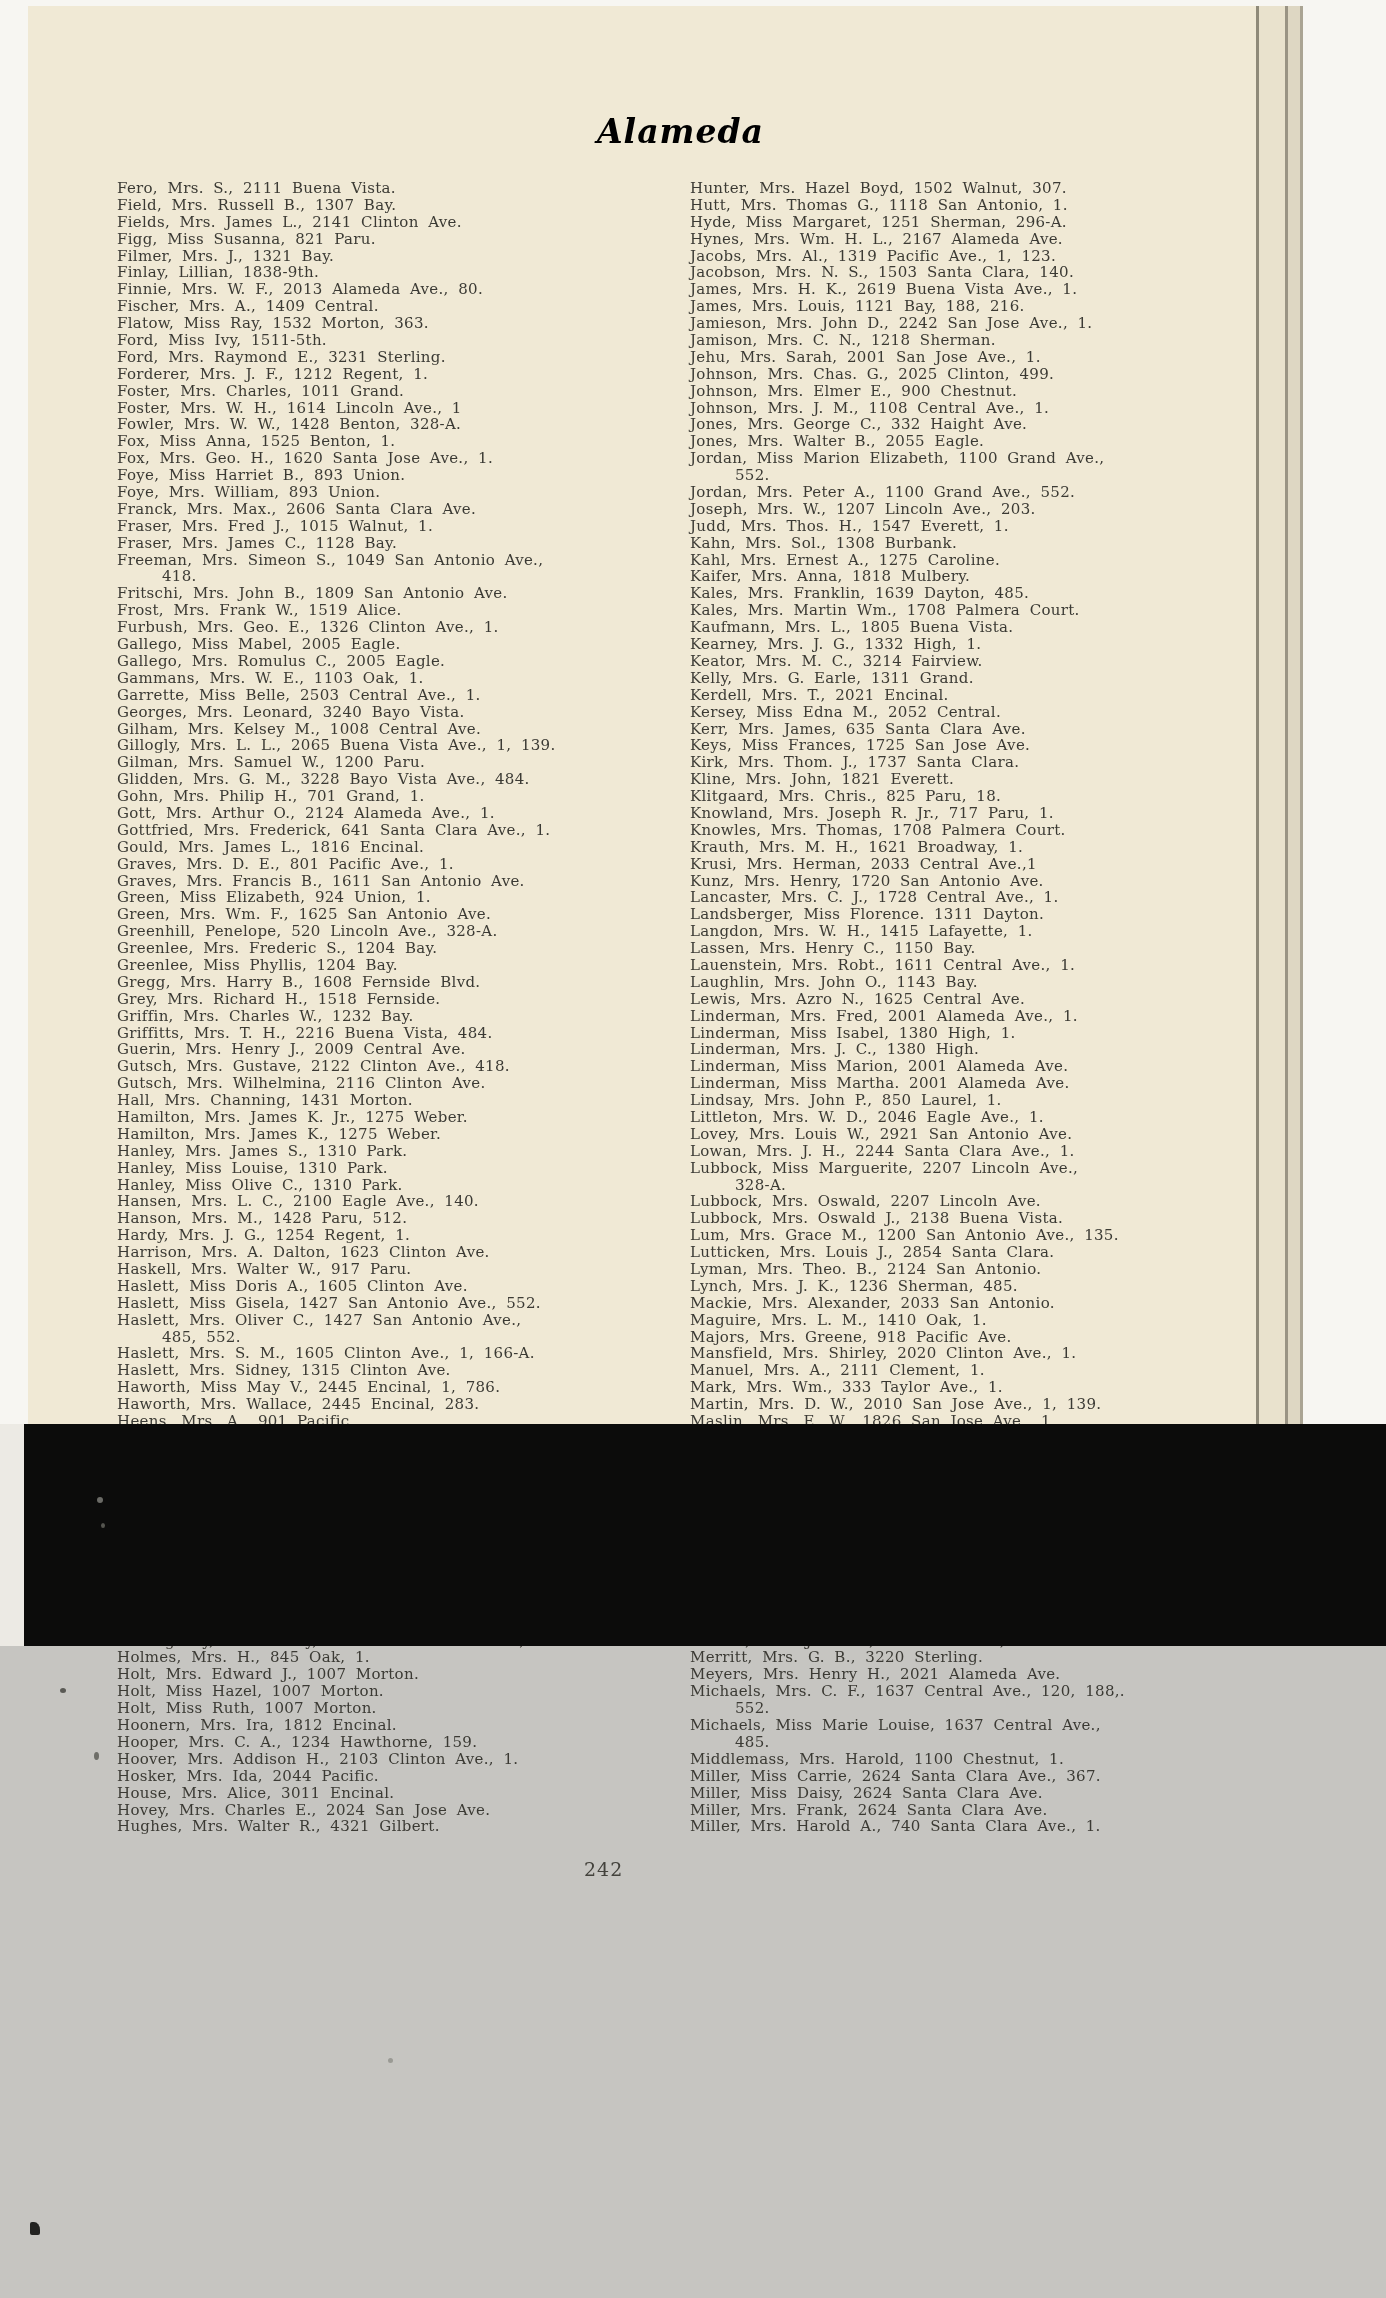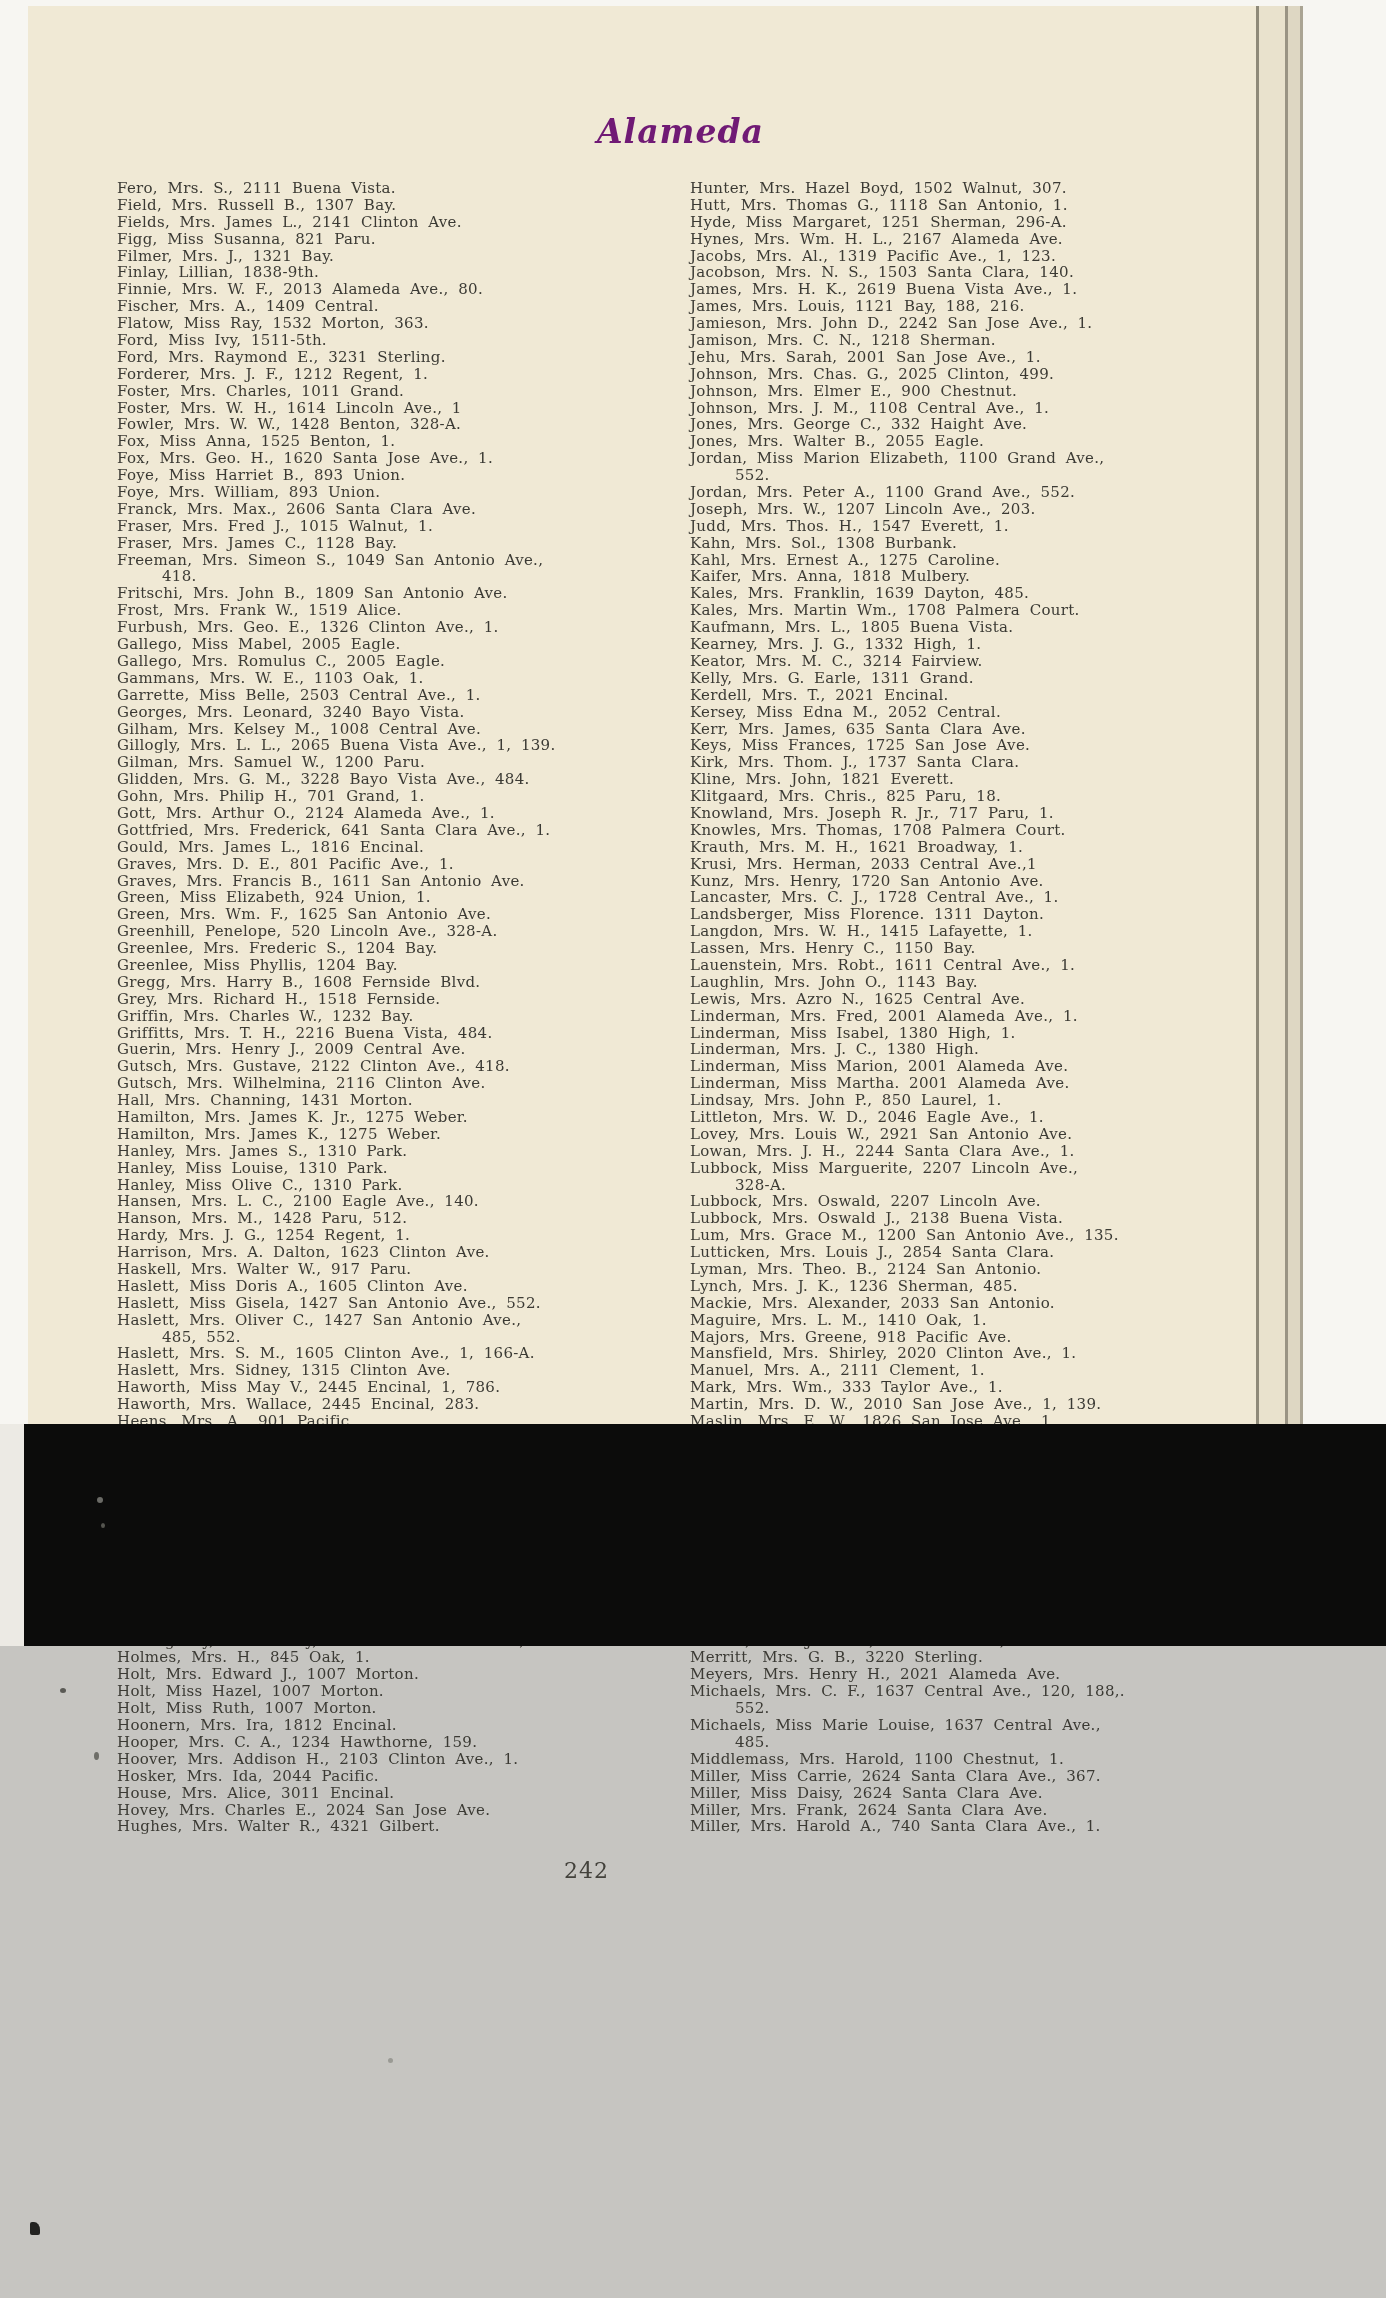--- a/index.html
+++ b/index.html
@@ -26,38 +26,38 @@
   .black-band{
     position:absolute;left:24px;top:1424px;width:1362px;height:222px;
     background:#0c0c0b;
   }
   .band-left-strip{
     position:absolute;left:0;top:1424px;width:24px;height:222px;background:#eceae4;
   }
   .page-title{
     position:absolute;left:597px;top:112px;
     font-size:33px;font-weight:700;font-style:italic;
-    color:#701a75;letter-spacing:1px;
+    color:#000000;letter-spacing:1px;
   }
   .col{
     position:absolute;top:180px;
     color:#3b3a34;
     font-size:15px;
   }
   .col .line{
     white-space:nowrap;
     height:16.9px;line-height:16.9px;
     letter-spacing:0.3px;word-spacing:4.5px;
   }
   .col .line.cont{padding-left:45px;}
   .col-left{left:117px;}
   .col-right{left:690px;}
   .page-number{
-    position:absolute;left:564px;top:1858px;
-    font-size:22px;color:#43423c;letter-spacing:1px;
+    position:absolute;left:584px;top:1858px;
+    font-size:19px;color:#43423c;letter-spacing:1px;
   }
   .speck{position:absolute;border-radius:50%;}
 </style>
 </head>
 <body>
 
 <div class="sheet-backdrop"></div>
 
 <div class="page"></div>
 

